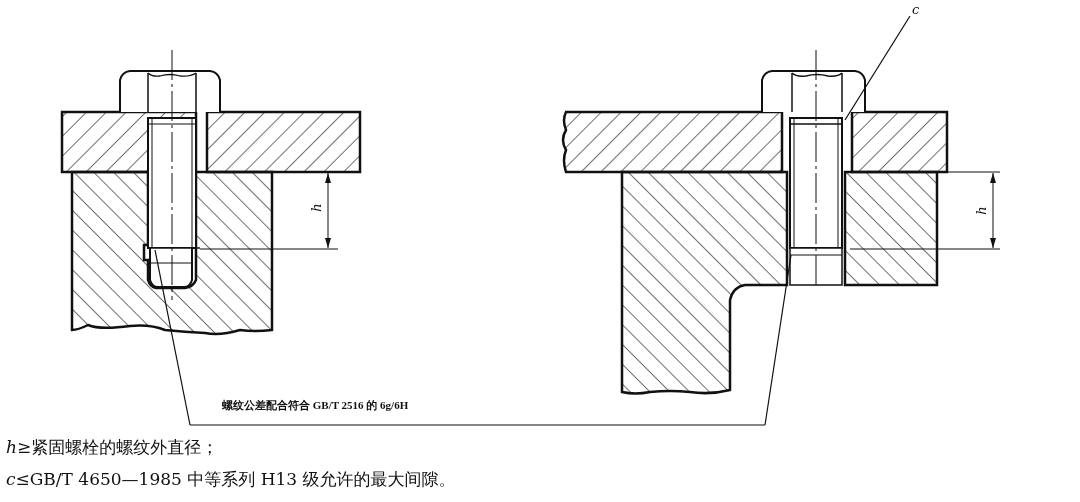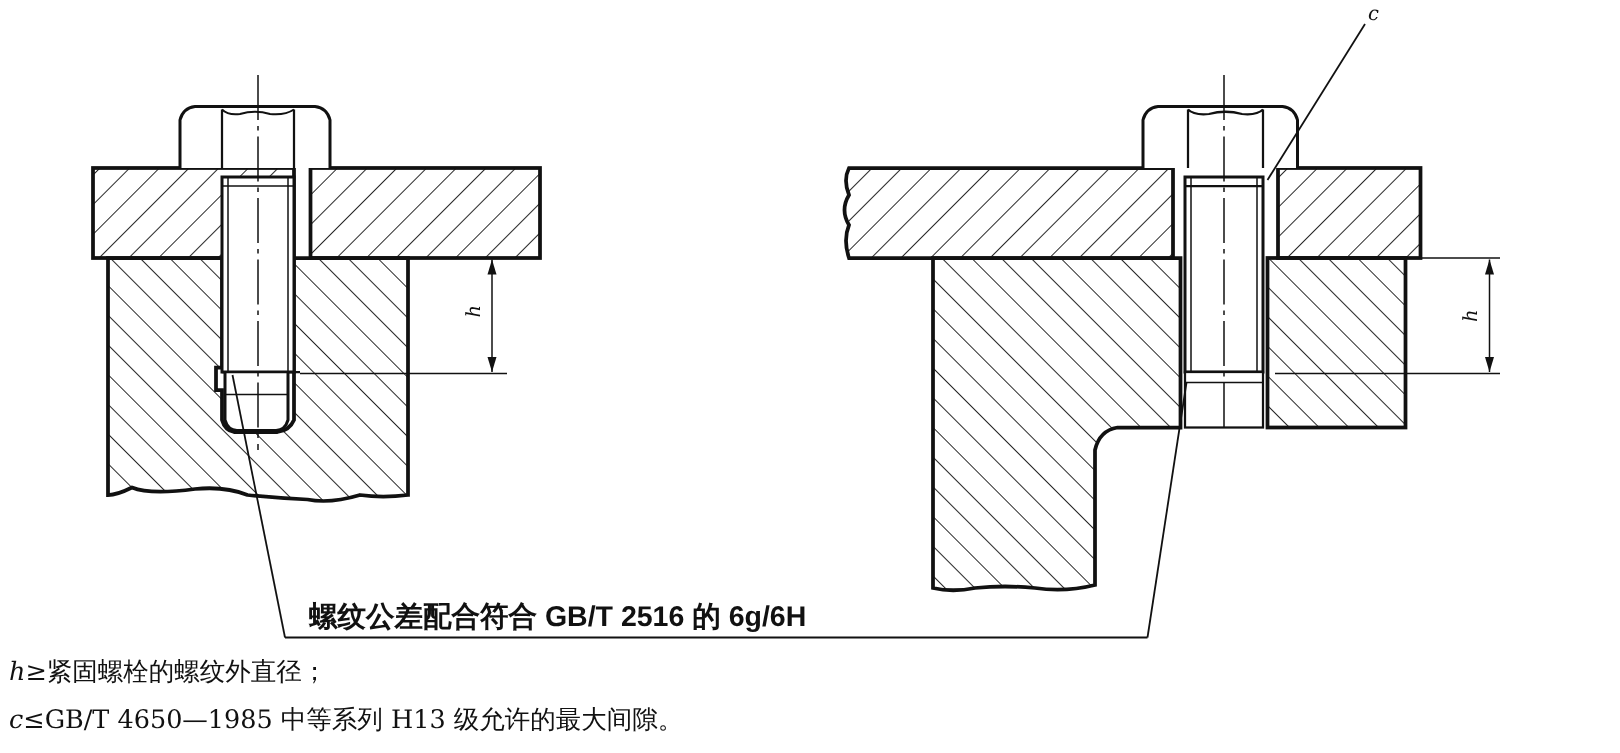--- a/index.html
+++ b/index.html
@@ -1,20 +1,20 @@
 <!DOCTYPE html>
 <html><head>
 <meta charset="utf-8">
 <style>
   html, body { margin:0; padding:0; background:#ffffff; }
   body { width:1080px; height:502px; position:relative; overflow:hidden; font-family:"DejaVu Serif", serif; }
   svg { position:absolute; left:0; top:0; }
   .note { position:absolute; left:6px; font-size:17px; color:#111; font-family:"DejaVu Serif", serif; white-space:nowrap; }
   .note i { font-style:italic; }
-  .callout { position:absolute; left:206px; top:398px; font-size:19px; font-weight:bold; color:#111; font-family:Liberation Sans, sans-serif; white-space:nowrap; }
+  .callout { position:absolute; left:222px; top:398px; font-size:11px; font-weight:bold; color:#111; font-family:Liberation Serif, serif; white-space:nowrap; }
   .lbl { position:absolute; font-style:italic; font-size:13px; color:#111; font-family:"DejaVu Serif", serif; }
 </style>
 </head>
 <body>
 
 <svg width="1080" height="502" viewBox="0 0 1080 502">
   <defs>
     <pattern id="hatchA" patternUnits="userSpaceOnUse" width="14" height="14" patternTransform="rotate(45)">
       <line x1="0" y1="0" x2="0" y2="14" stroke="#222" stroke-width="1.3"></line>
     </pattern>

